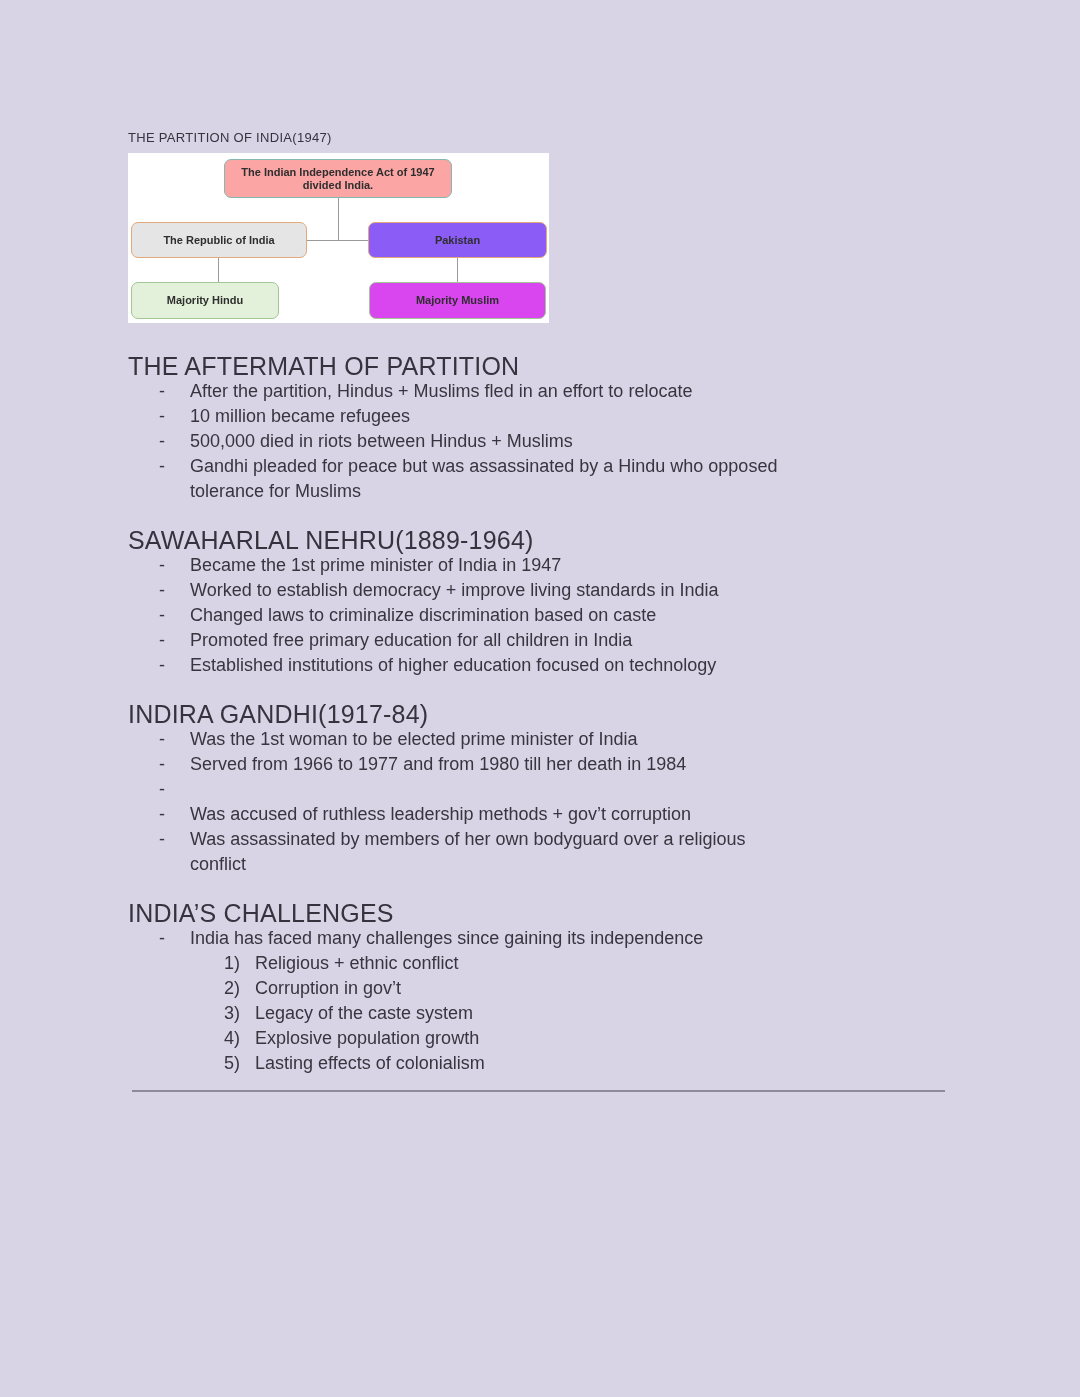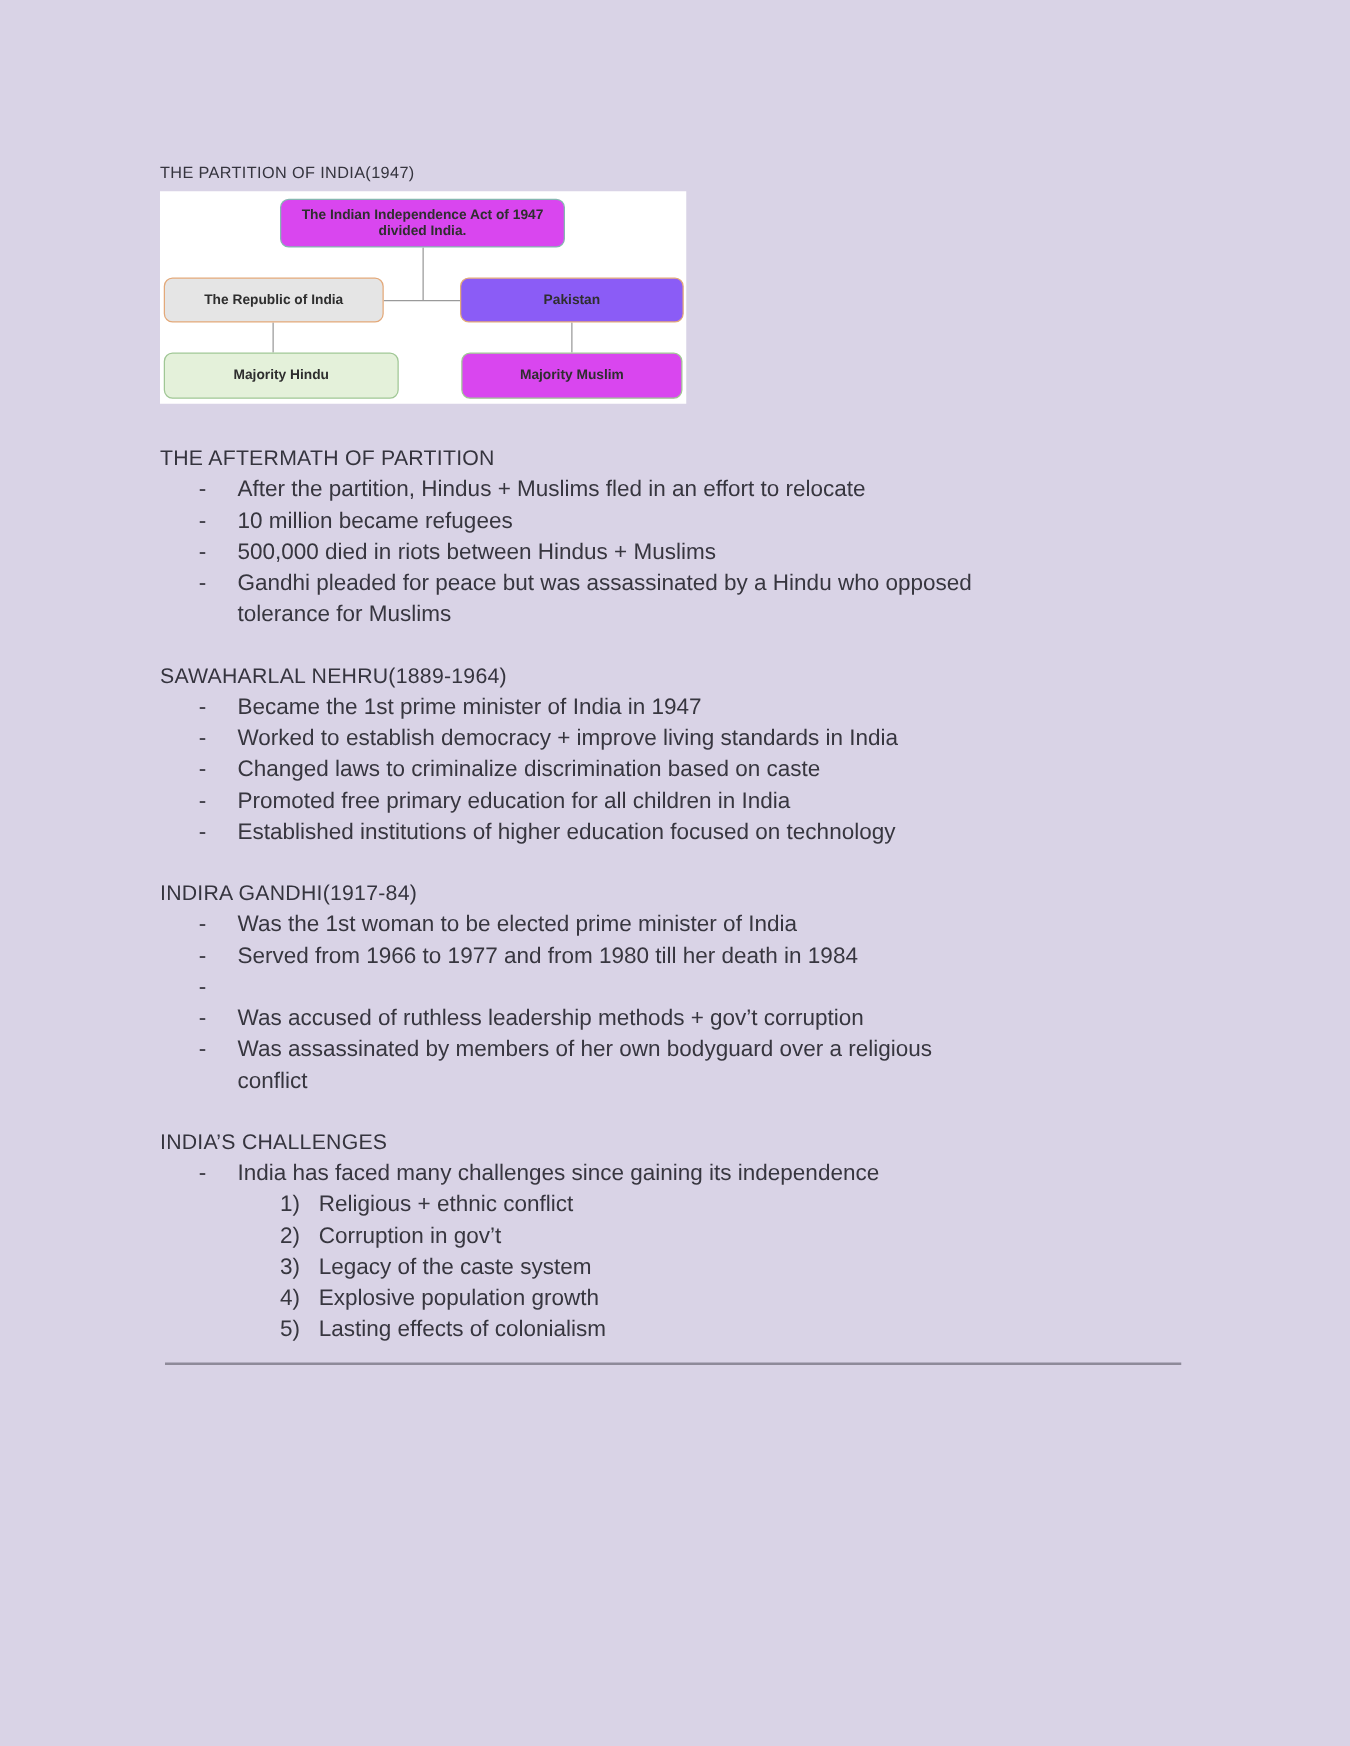--- a/index.html
+++ b/index.html
@@ -40,35 +40,35 @@
     align-items: center;
     justify-content: center;
     text-align: center;
     font-size: 11px;
     line-height: 13px;
     font-weight: bold;
     color: #2e2e2e;
     white-space: pre-line;
     padding: 0 10px;
   }
-  .box-root   { left: 96px;  top: 6px;   width: 228px; height: 39px; background: #d946ef; border: 1px solid #86b7b1; }
+  .box-root   { left: 96px;  top: 6px;   width: 228px; height: 39px; background: #fca5a5; border: 1px solid #86b7b1; }
   .box-bleft  { left: 3px;   top: 69px;  width: 176px; height: 36px; background: #e5e5e5; border: 1px solid #e3a97a; }
   .box-bright { left: 240px; top: 69px;  width: 179px; height: 36px; background: #8b5cf6; border: 1px solid #e3a97a; }
-  .box-lleft  { left: 3px;   top: 129px; width: 188px; height: 37px; background: #e4f1da; border: 1px solid #a0c795; }
+  .box-lleft  { left: 3px;   top: 129px; width: 148px; height: 37px; background: #e4f1da; border: 1px solid #a0c795; }
   .box-lright { left: 241px; top: 129px; width: 177px; height: 37px; background: #d946ef; border: 1px solid #a0c795; }
   .conn { position: absolute; background: #9a9a9a; }
   .c-v1 { left: 210px; top: 45px;  width: 1px;  height: 42px; }
   .c-h1 { left: 179px; top: 87px;  width: 62px; height: 1px;  }
   .c-v2 { left: 90px;  top: 105px; width: 1px;  height: 24px; }
   .c-v3 { left: 329px; top: 105px; width: 1px;  height: 24px; }
   
   .section { margin-top: 24px; }
   .section-first { margin-top: 31px; }
   .section-heading {
-    font-size: 17px;
+    font-size: 25px;
     line-height: 25px;
     font-weight: normal;
     letter-spacing: 0.2px;
     margin: 0;
     color: #35343e;
   }
   .bullet, .num-item {
     display: flex;
     font-size: 18px;
     line-height: 25px;

